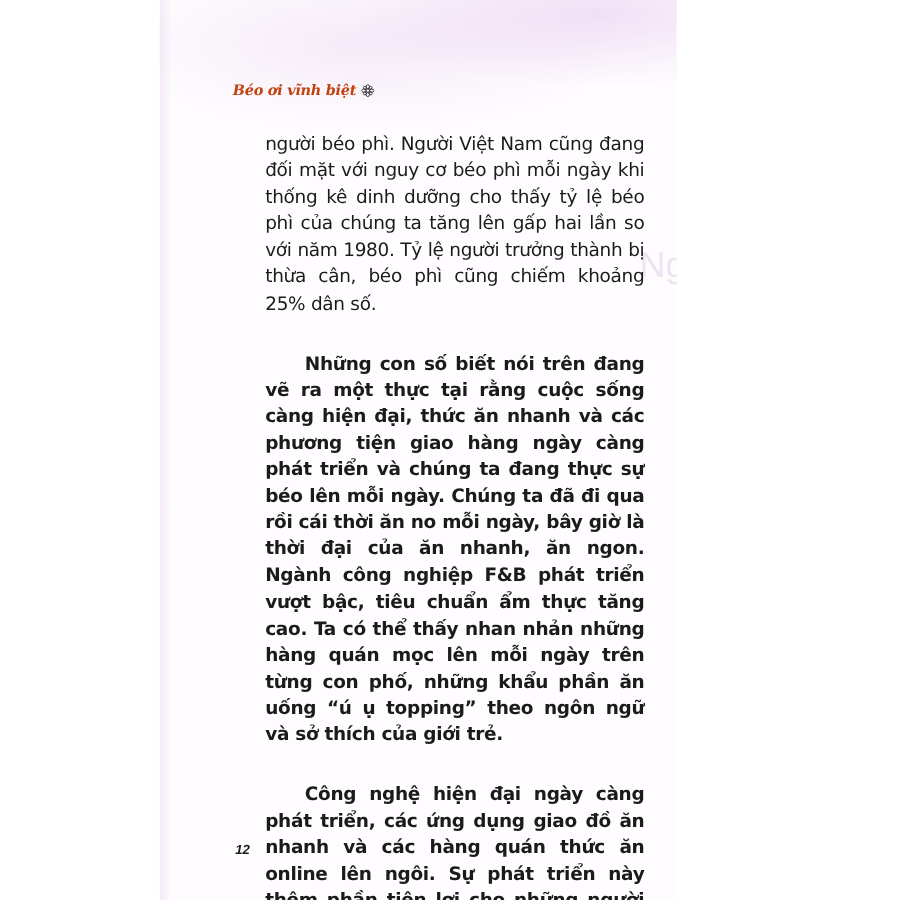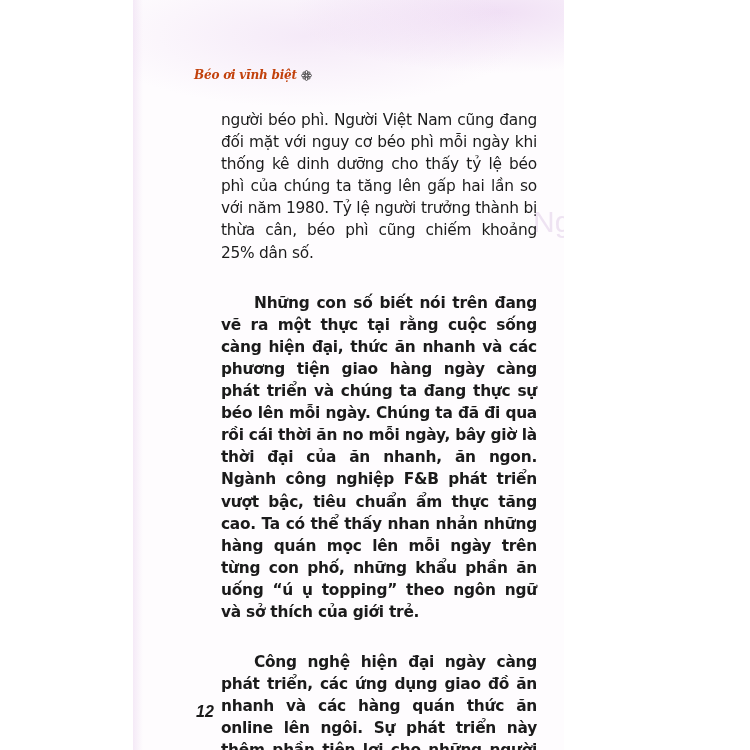--- a/index.html
+++ b/index.html
@@ -87,21 +87,21 @@
       text-indent: 33px;
       font-weight: bold;
     }
     .page-number {
       position: absolute;
       left: 196px;
       top: 703px;
       font-family: "Liberation Sans", sans-serif;
       font-style: italic;
       font-weight: bold;
-      font-size: 16px;
+      font-size: 11px;
       color: #1a1a1a;
     }
   </style>
 </head>
 <body>
 
 <div class="canvas">
   <div class="page">
     <div class="bleed bleed-blob1"></div>
     <div class="bleed bleed-side"></div>

